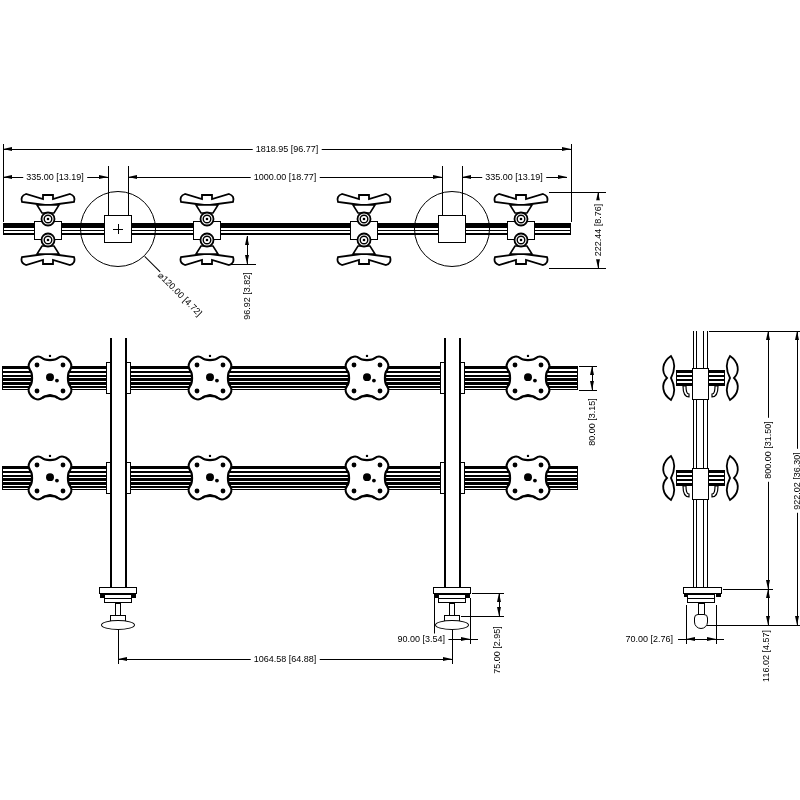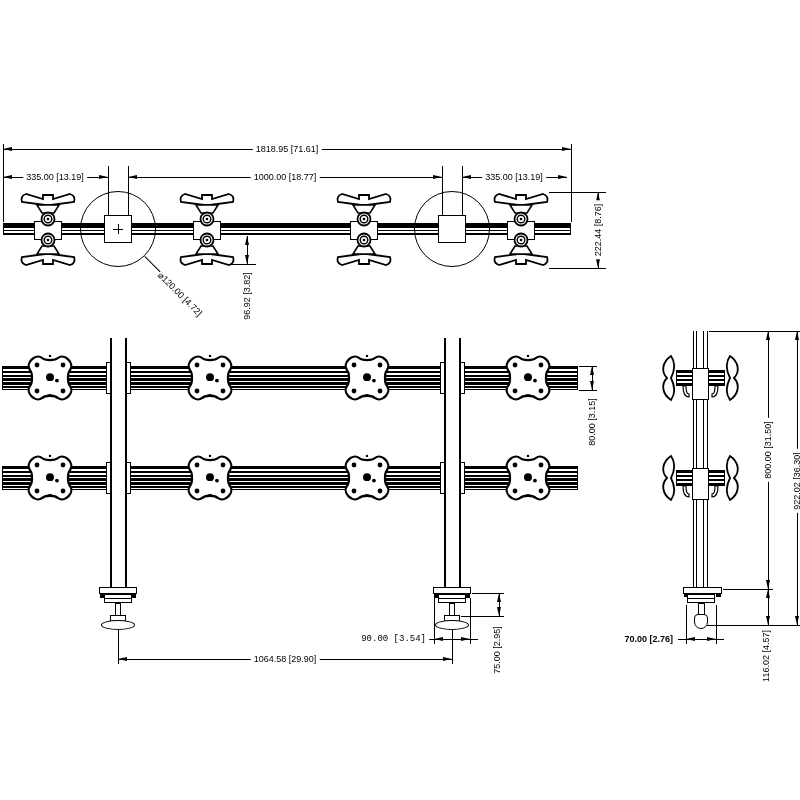--- a/index.html
+++ b/index.html
@@ -78,21 +78,21 @@
       </g>
     </defs>
   </svg>
 
   
   <div class="abs">
 
     <div class="hl" style="left:3px;top:131px;width:568px;"></div>
     <div class="aL" style="left:3px;top:129px;"></div>
     <div class="aR" style="left:562px;top:129px;"></div>
-    <span class="t tc" style="left:287px;top:131px;">1818.95 [71.61]</span>
+    <span class="t tc" style="left:287px;top:131px;">1818.95 [96.77]</span>
 
     <div class="hl" style="left:3px;top:159px;width:105px;"></div>
     <div class="aL" style="left:3px;top:157px;"></div>
     <div class="aR" style="left:99px;top:157px;"></div>
     <span class="t tc" style="left:55px;top:159px;">335.00 [13.19]</span>
 
     <div class="hl" style="left:128px;top:159px;width:314px;"></div>
     <div class="aL" style="left:128px;top:157px;"></div>
     <div class="aR" style="left:433px;top:157px;"></div>
     <span class="t tc" style="left:285px;top:159px;">1000.00 [18.77]</span>
@@ -229,28 +229,28 @@
     <div class="wbox" style="left:438px;top:576px;width:28px;height:9px;"></div>
     <div class="hl" style="left:439px;top:580px;width:26px;"></div>
     <div class="wbox" style="left:449px;top:585px;width:6px;height:13px;"></div>
     <div class="wbox" style="left:444px;top:597px;width:16px;height:7px;"></div>
     <div class="foot" style="left:435px;top:602px;width:34px;height:10px;"></div>
     <div class="vl" style="left:452px;top:612px;height:34px;"></div>
 
     <div class="hl" style="left:118px;top:641px;width:334px;"></div>
     <div class="aL" style="left:118px;top:639px;"></div>
     <div class="aR" style="left:443px;top:639px;"></div>
-    <span class="t tc" style="left:285px;top:641px;">1064.58 [29.90]</span>
+    <span class="t tc" style="left:285px;top:641px;">1064.58 [64.88]</span>
 
     <div class="vl" style="left:434px;top:580px;height:46px;"></div>
     <div class="vl" style="left:470px;top:580px;height:46px;"></div>
     <div class="hl" style="left:426px;top:621px;width:52px;"></div>
     <div class="aL" style="left:434px;top:619px;"></div>
     <div class="aR" style="left:461px;top:619px;"></div>
-    <span class="t tr" style="left:429px;top:621px;font-family:Liberation Mono, monospace;">90.00 [3.54]</span>
+    <span class="t tr" style="left:448px;top:621px;">90.00 [3.54]</span>
 
     <div class="hl" style="left:472px;top:575px;width:32px;"></div>
     <div class="hl" style="left:461px;top:598px;width:43px;"></div>
     <div class="vl" style="left:499px;top:575px;height:23px;"></div>
     <div class="aU" style="left:497px;top:575px;"></div>
     <div class="aD" style="left:497px;top:589px;"></div>
     <span class="t tv" style="left:497px;top:632px;">75.00 [2.95]</span>
   </div>
 
   
@@ -294,21 +294,21 @@
     <div class="wbox" style="left:687px;top:576px;width:28px;height:9px;"></div>
     <div class="hl" style="left:688px;top:580px;width:26px;"></div>
     <div class="wbox" style="left:698px;top:585px;width:7px;height:12px;"></div>
     <div class="wbox" style="left:694px;top:596px;width:14px;height:15px;border-radius:4px 4px 7px 7px;"></div>
 
     <div class="vl" style="left:686px;top:587px;height:39px;"></div>
     <div class="vl" style="left:716px;top:587px;height:39px;"></div>
     <div class="hl" style="left:678px;top:621px;width:46px;"></div>
     <div class="aL" style="left:686px;top:619px;"></div>
     <div class="aR" style="left:707px;top:619px;"></div>
-    <span class="t tr" style="left:676px;top:621px;font-weight:bold;">70.00 [2.76]</span>
+    <span class="t tr" style="left:676px;top:621px;">70.00 [2.76]</span>
 
     <div class="hl" style="left:709px;top:313px;width:92px;"></div>
     <div class="hl" style="left:723px;top:571px;width:50px;"></div>
     <div class="hl" style="left:707px;top:607px;width:94px;"></div>
 
     <div class="vl" style="left:768px;top:313px;height:258px;"></div>
     <div class="aU" style="left:766px;top:313px;"></div>
     <div class="aD" style="left:766px;top:562px;"></div>
     <span class="t tv" style="left:768px;top:432px;">800.00 [31.50]</span>
 

